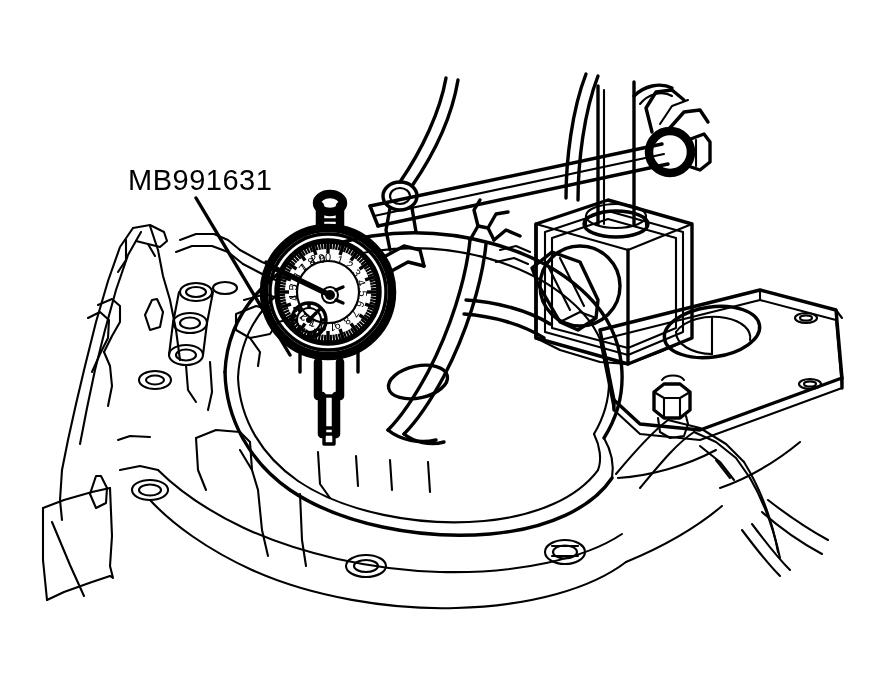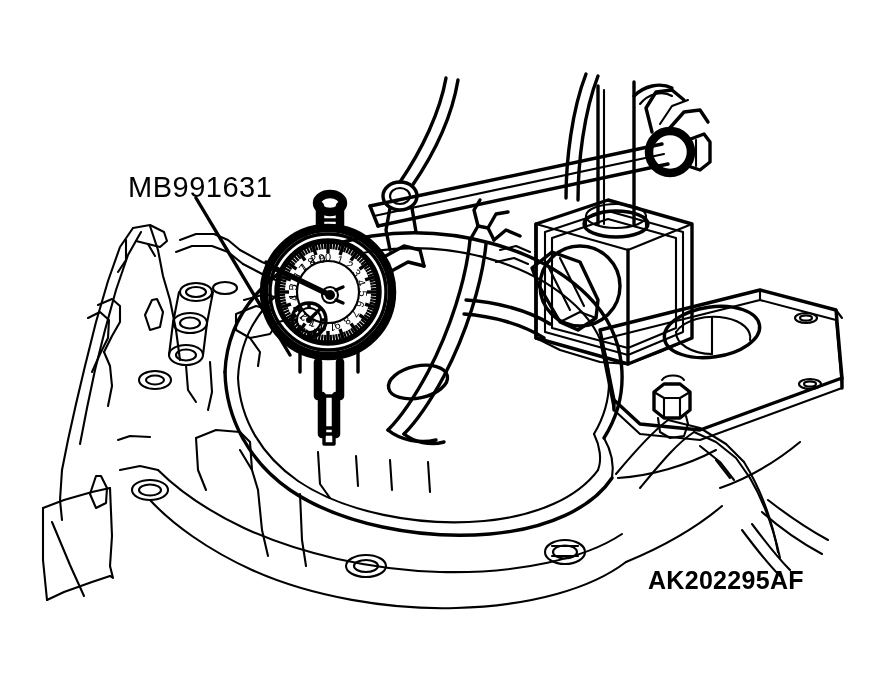--- a/index.html
+++ b/index.html
@@ -466,17 +466,16 @@
       <path class="ln med" d="M404 434 C414 442 430 446 444 442"></path>
       <ellipse class="ln med" cx="418" cy="382" rx="30" ry="16" transform="rotate(-12 418 382)"></ellipse>
       <path class="ln med" d="M466 300 C496 302 528 310 550 324"></path>
       <path class="ln med" d="M464 314 C492 316 522 324 544 338"></path>
     </g>
 
     <line id="callout-leader" class="ln med" x1="196" y1="198" x2="290" y2="355"></line>
 
   </svg>
 
-  <div class="part-label" style="left:128px; top:171px;">MB991631</div>
-
-  <div class="fig-code" style="left:648px; top:566px;">AK202295AF</div>
+  <div class="part-label" style="left:128px; top:164px;">MB991631</div>
+
 
 </div>
 
 </body></html>

